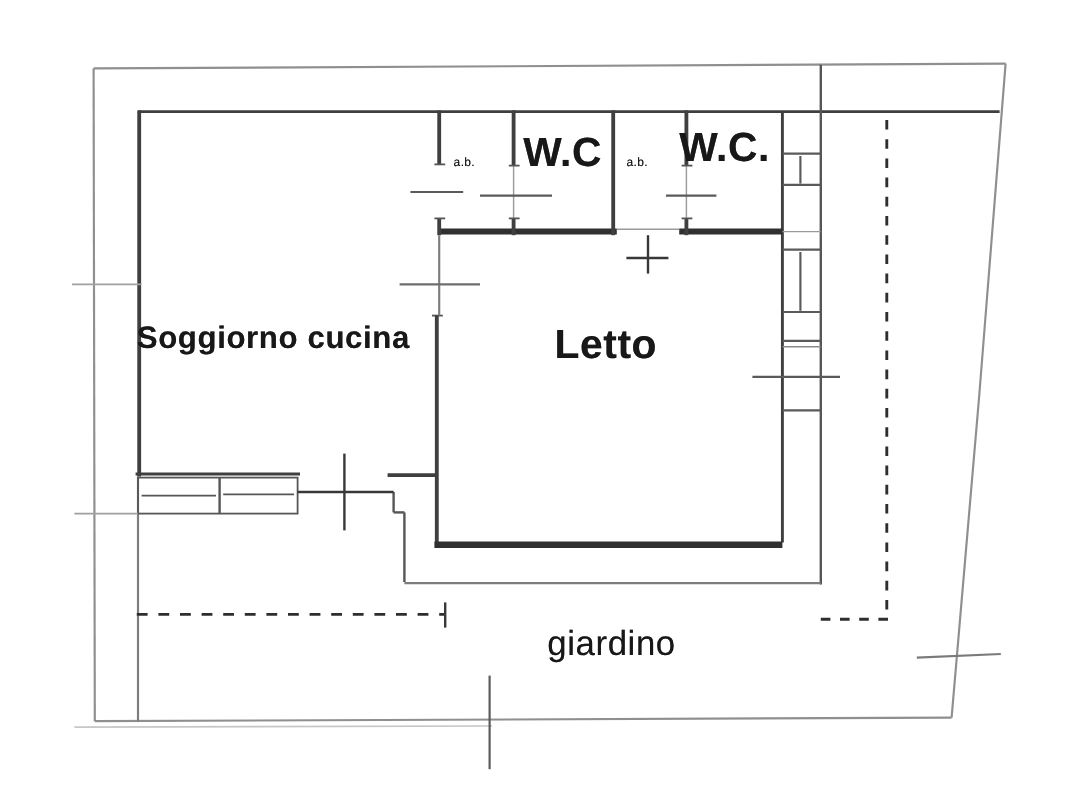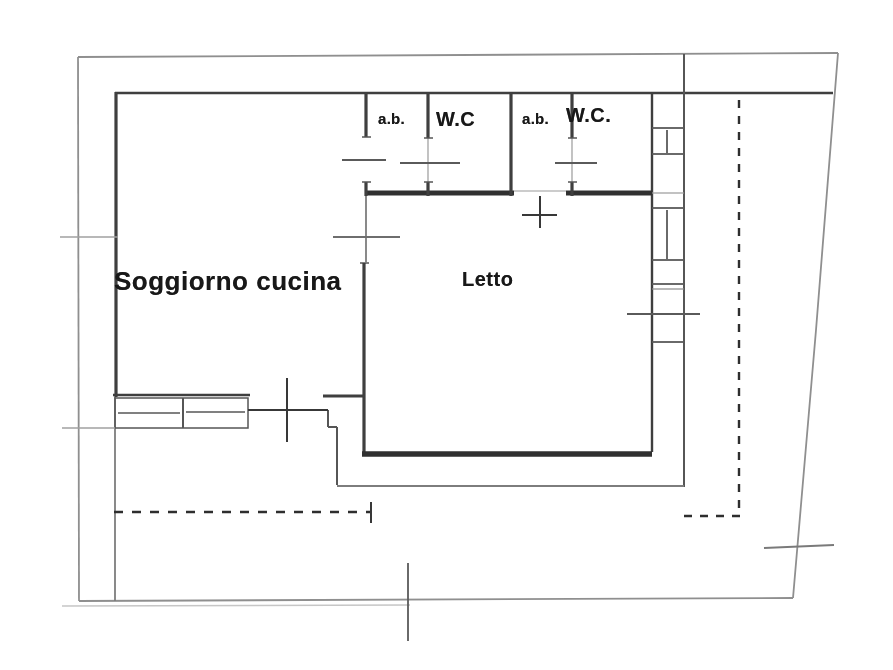--- a/index.html
+++ b/index.html
@@ -31,22 +31,22 @@
   .winbox    {stroke:#565656;stroke-width:1.5;fill:none;}
 
   .lbl{
     position:absolute;
     color:var(--text,#181818);
     font-weight:600;
     white-space:nowrap;
     letter-spacing:0.5px;
     text-shadow:0 0 0.5px rgba(20,20,20,.65);
   }
-  .lbl-room {font-size:20px;}
-  .lbl-small{font-size:15px;font-weight:700;letter-spacing:0.3px;}
+  .lbl-room {font-size:34px;}
+  .lbl-small{font-size:10px;font-weight:400;letter-spacing:0.3px;margin-top:20px;}
   .lbl-giardino{font-size:29px;font-weight:500;}
 </style>
 </head>
 <body>
 
 <div class="plan">
 
   <svg width="893" height="670" viewBox="0 0 893 670">
 
     <g>
@@ -143,13 +143,14 @@
       <line class="door" x1="371" y1="502" x2="371" y2="523"></line>
     </g>
   </svg>
 
   <div class="lbl lbl-room" style="left:114px;top:266px;font-size:26px;">Soggiorno cucina</div>
   <div class="lbl lbl-room" style="left:462px;top:268px;text-align:right;">Letto</div>
   <div class="lbl lbl-small" style="left:378px;top:110px;">a.b.</div>
   <div class="lbl lbl-room" style="left:436px;top:108px;">W.C</div>
   <div class="lbl lbl-small" style="left:522px;top:110px;">a.b.</div>
   <div class="lbl lbl-room" style="left:566px;top:104px;">W.C.</div>
+  <div class="lbl lbl-giardino" style="left:456px;top:521px;">giardino</div>
 </div>
 
 </body></html>

